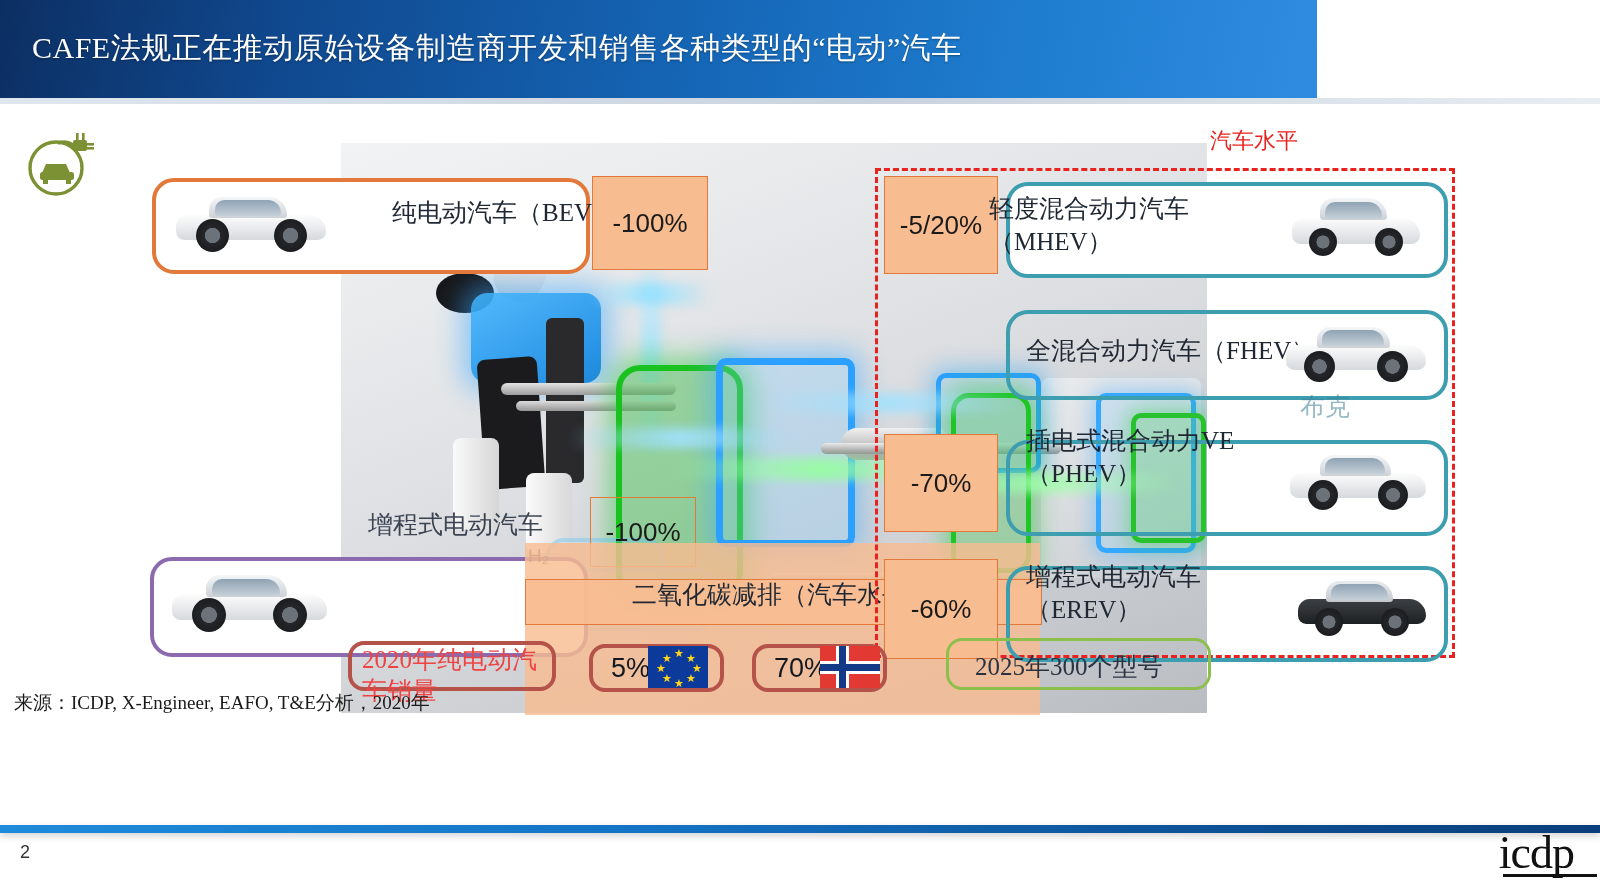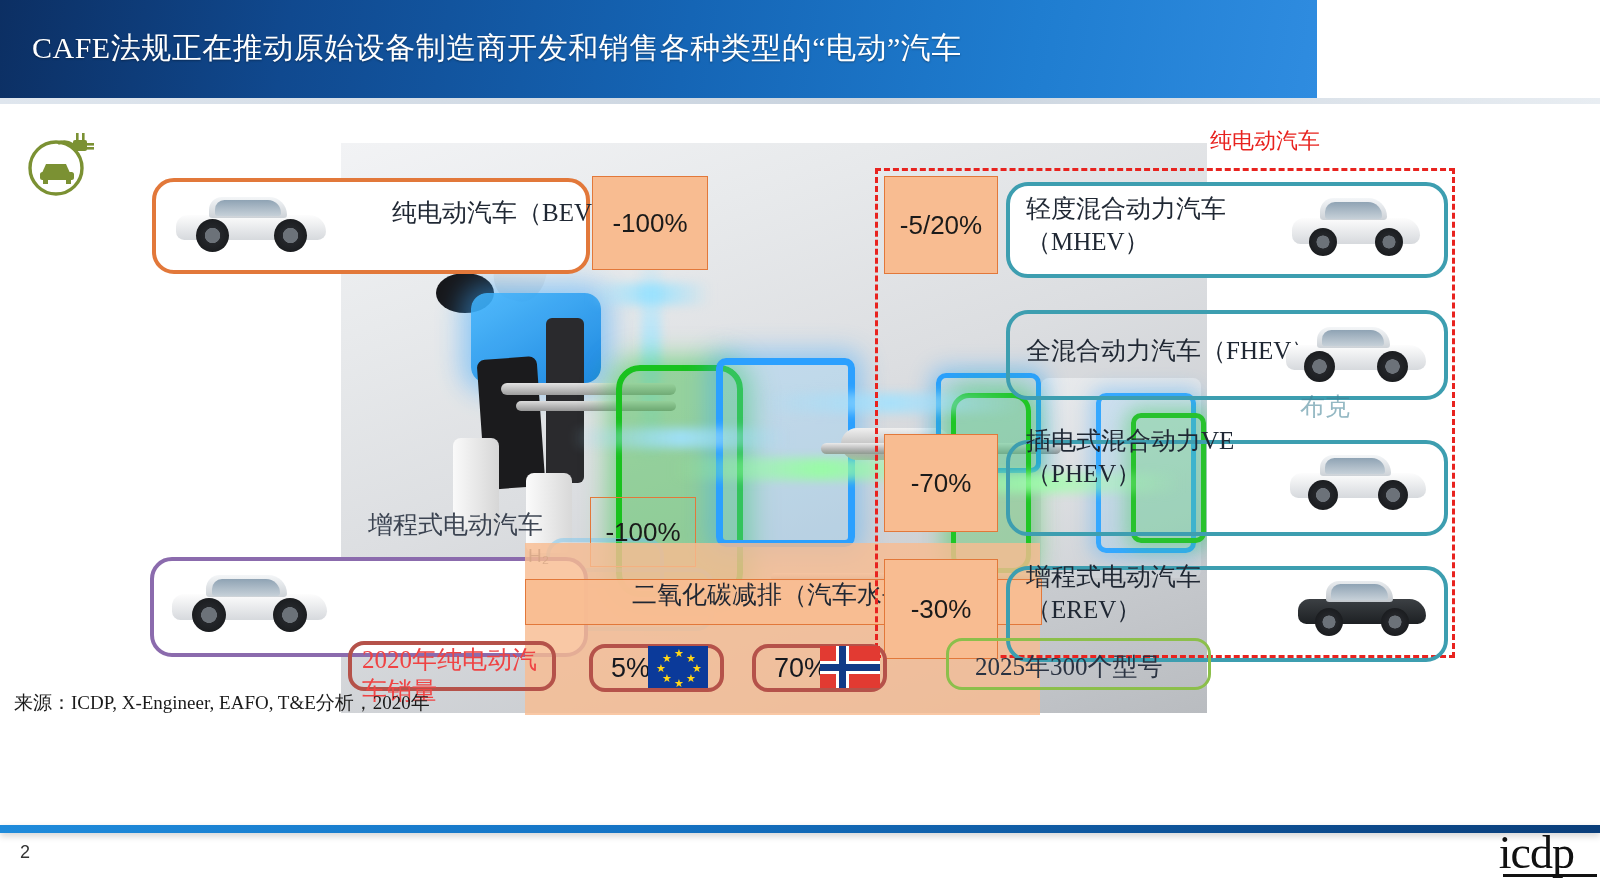--- a/index.html
+++ b/index.html
@@ -282,25 +282,25 @@
   </div>
   <div class="fcev-label">增程式电动汽车</div>
   <div class="fcev-h2">H₂</div>
   <div class="fcev-pct">-100%</div>
 
   <div class="co2-band"></div>
   <div class="co2-inner"></div>
   <div class="co2-label">二氧化碳减排（汽车水平）</div>
 
   <div class="hybrid-region"></div>
-  <div class="hybrid-title">纯电动汽车</div>
+  <div class="hybrid-title">汽车水平</div>
 
   <div class="pct-box" style="left:884px;top:176px;width:112px;height:96px;text-align:right;">-5/20%</div>
   <div class="veh-box" style="left:1006px;top:182px;width:434px;height:88px;border:4px solid #3d9eb0;"></div>
-  <div class="veh-label" style="left:1026px;top:192px;">轻度混合动力汽车
+  <div class="veh-label" style="left:989px;top:192px;">轻度混合动力汽车
 （MHEV）</div>
   <div class="car" style="left:1292px;top:192px;width:128px;height:66px;">
     <div class="body"></div>
       <div class="roof"></div>
       <div class="win"></div>
     <div class="w1"></div>
       <div class="w2"></div>
   </div>
 
   <div class="veh-box" style="left:1006px;top:310px;width:434px;height:82px;border:4px solid #3d9eb0;background:transparent;"></div>
@@ -319,21 +319,21 @@
   <div class="veh-label" style="left:1026px;top:424px;">插电式混合动力VE
 （PHEV）</div>
   <div class="car" style="left:1290px;top:450px;width:136px;height:62px;">
     <div class="body"></div>
       <div class="roof"></div>
       <div class="win"></div>
     <div class="w1"></div>
       <div class="w2"></div>
   </div>
 
-  <div class="pct-box" style="left:884px;top:559px;width:112px;height:98px;">-30%</div>
+  <div class="pct-box" style="left:884px;top:559px;width:112px;height:98px;">-60%</div>
   <div class="veh-box" style="left:1006px;top:566px;width:434px;height:88px;border:4px solid #3d9eb0;background:transparent;"></div>
   <div class="veh-label" style="left:1026px;top:560px;">增程式电动汽车
 （EREV）</div>
   <div class="car dark" style="left:1298px;top:576px;width:128px;height:62px;">
     <div class="body"></div>
       <div class="roof"></div>
       <div class="win"></div>
     <div class="w1"></div>
       <div class="w2"></div>
   </div>

